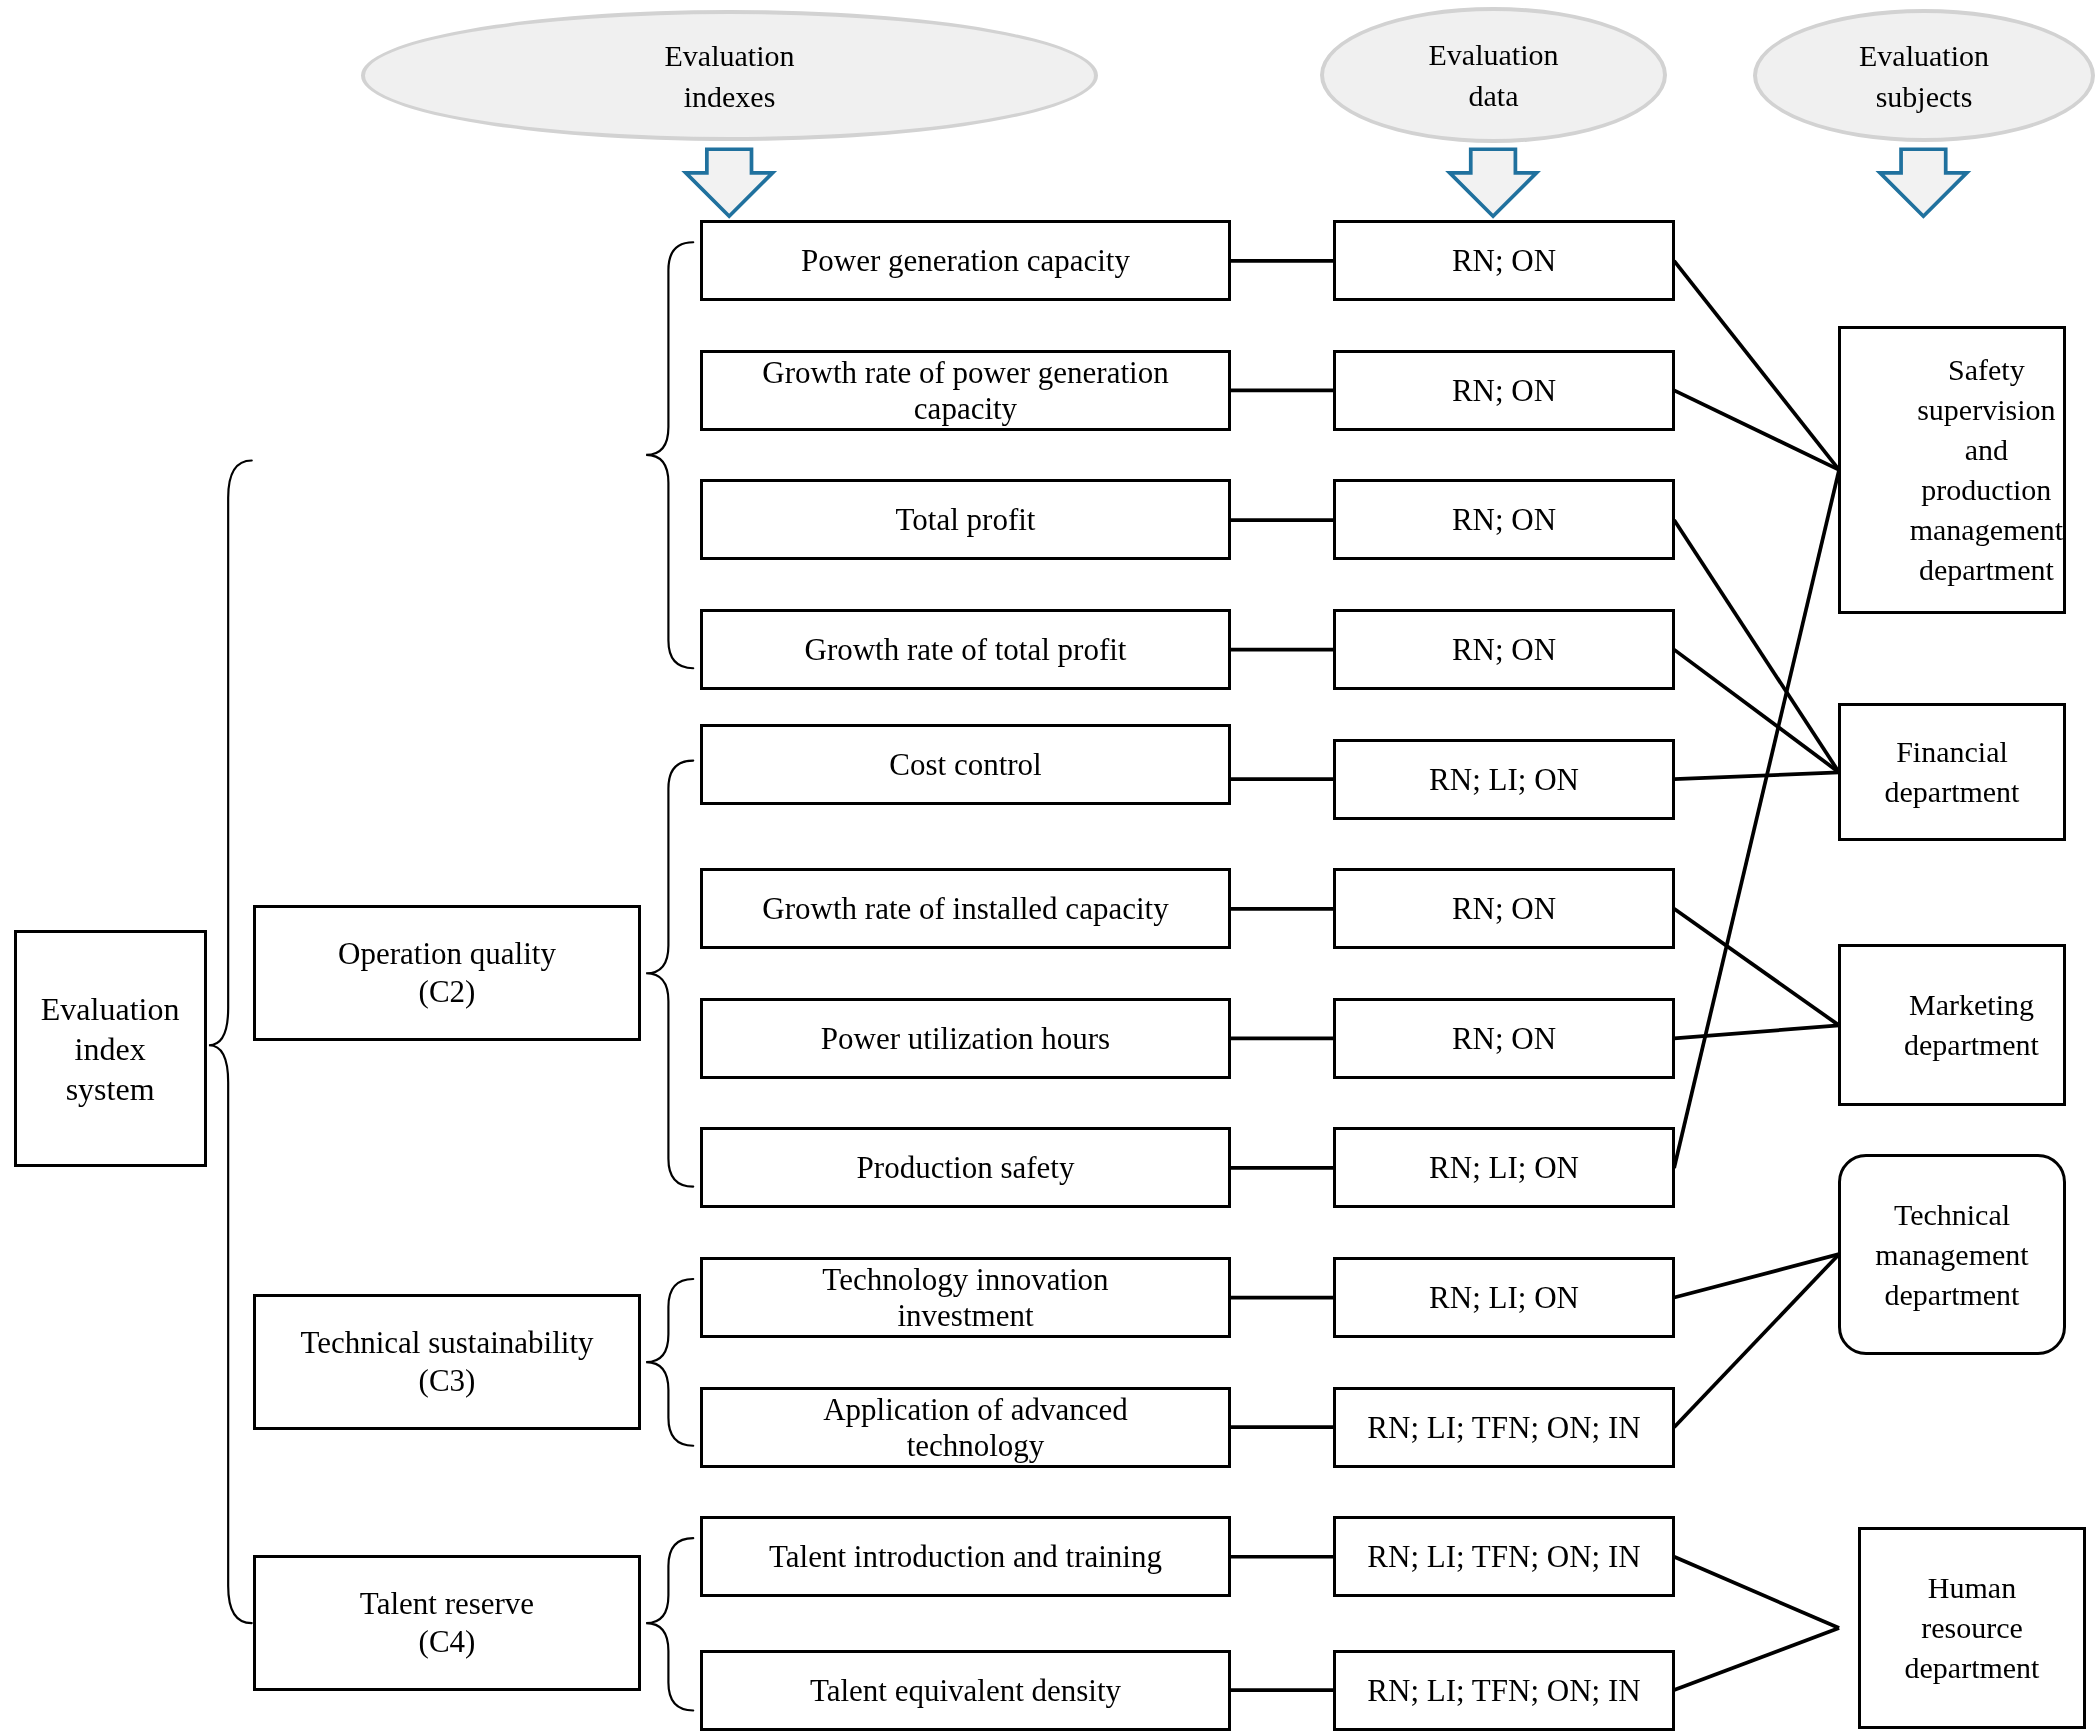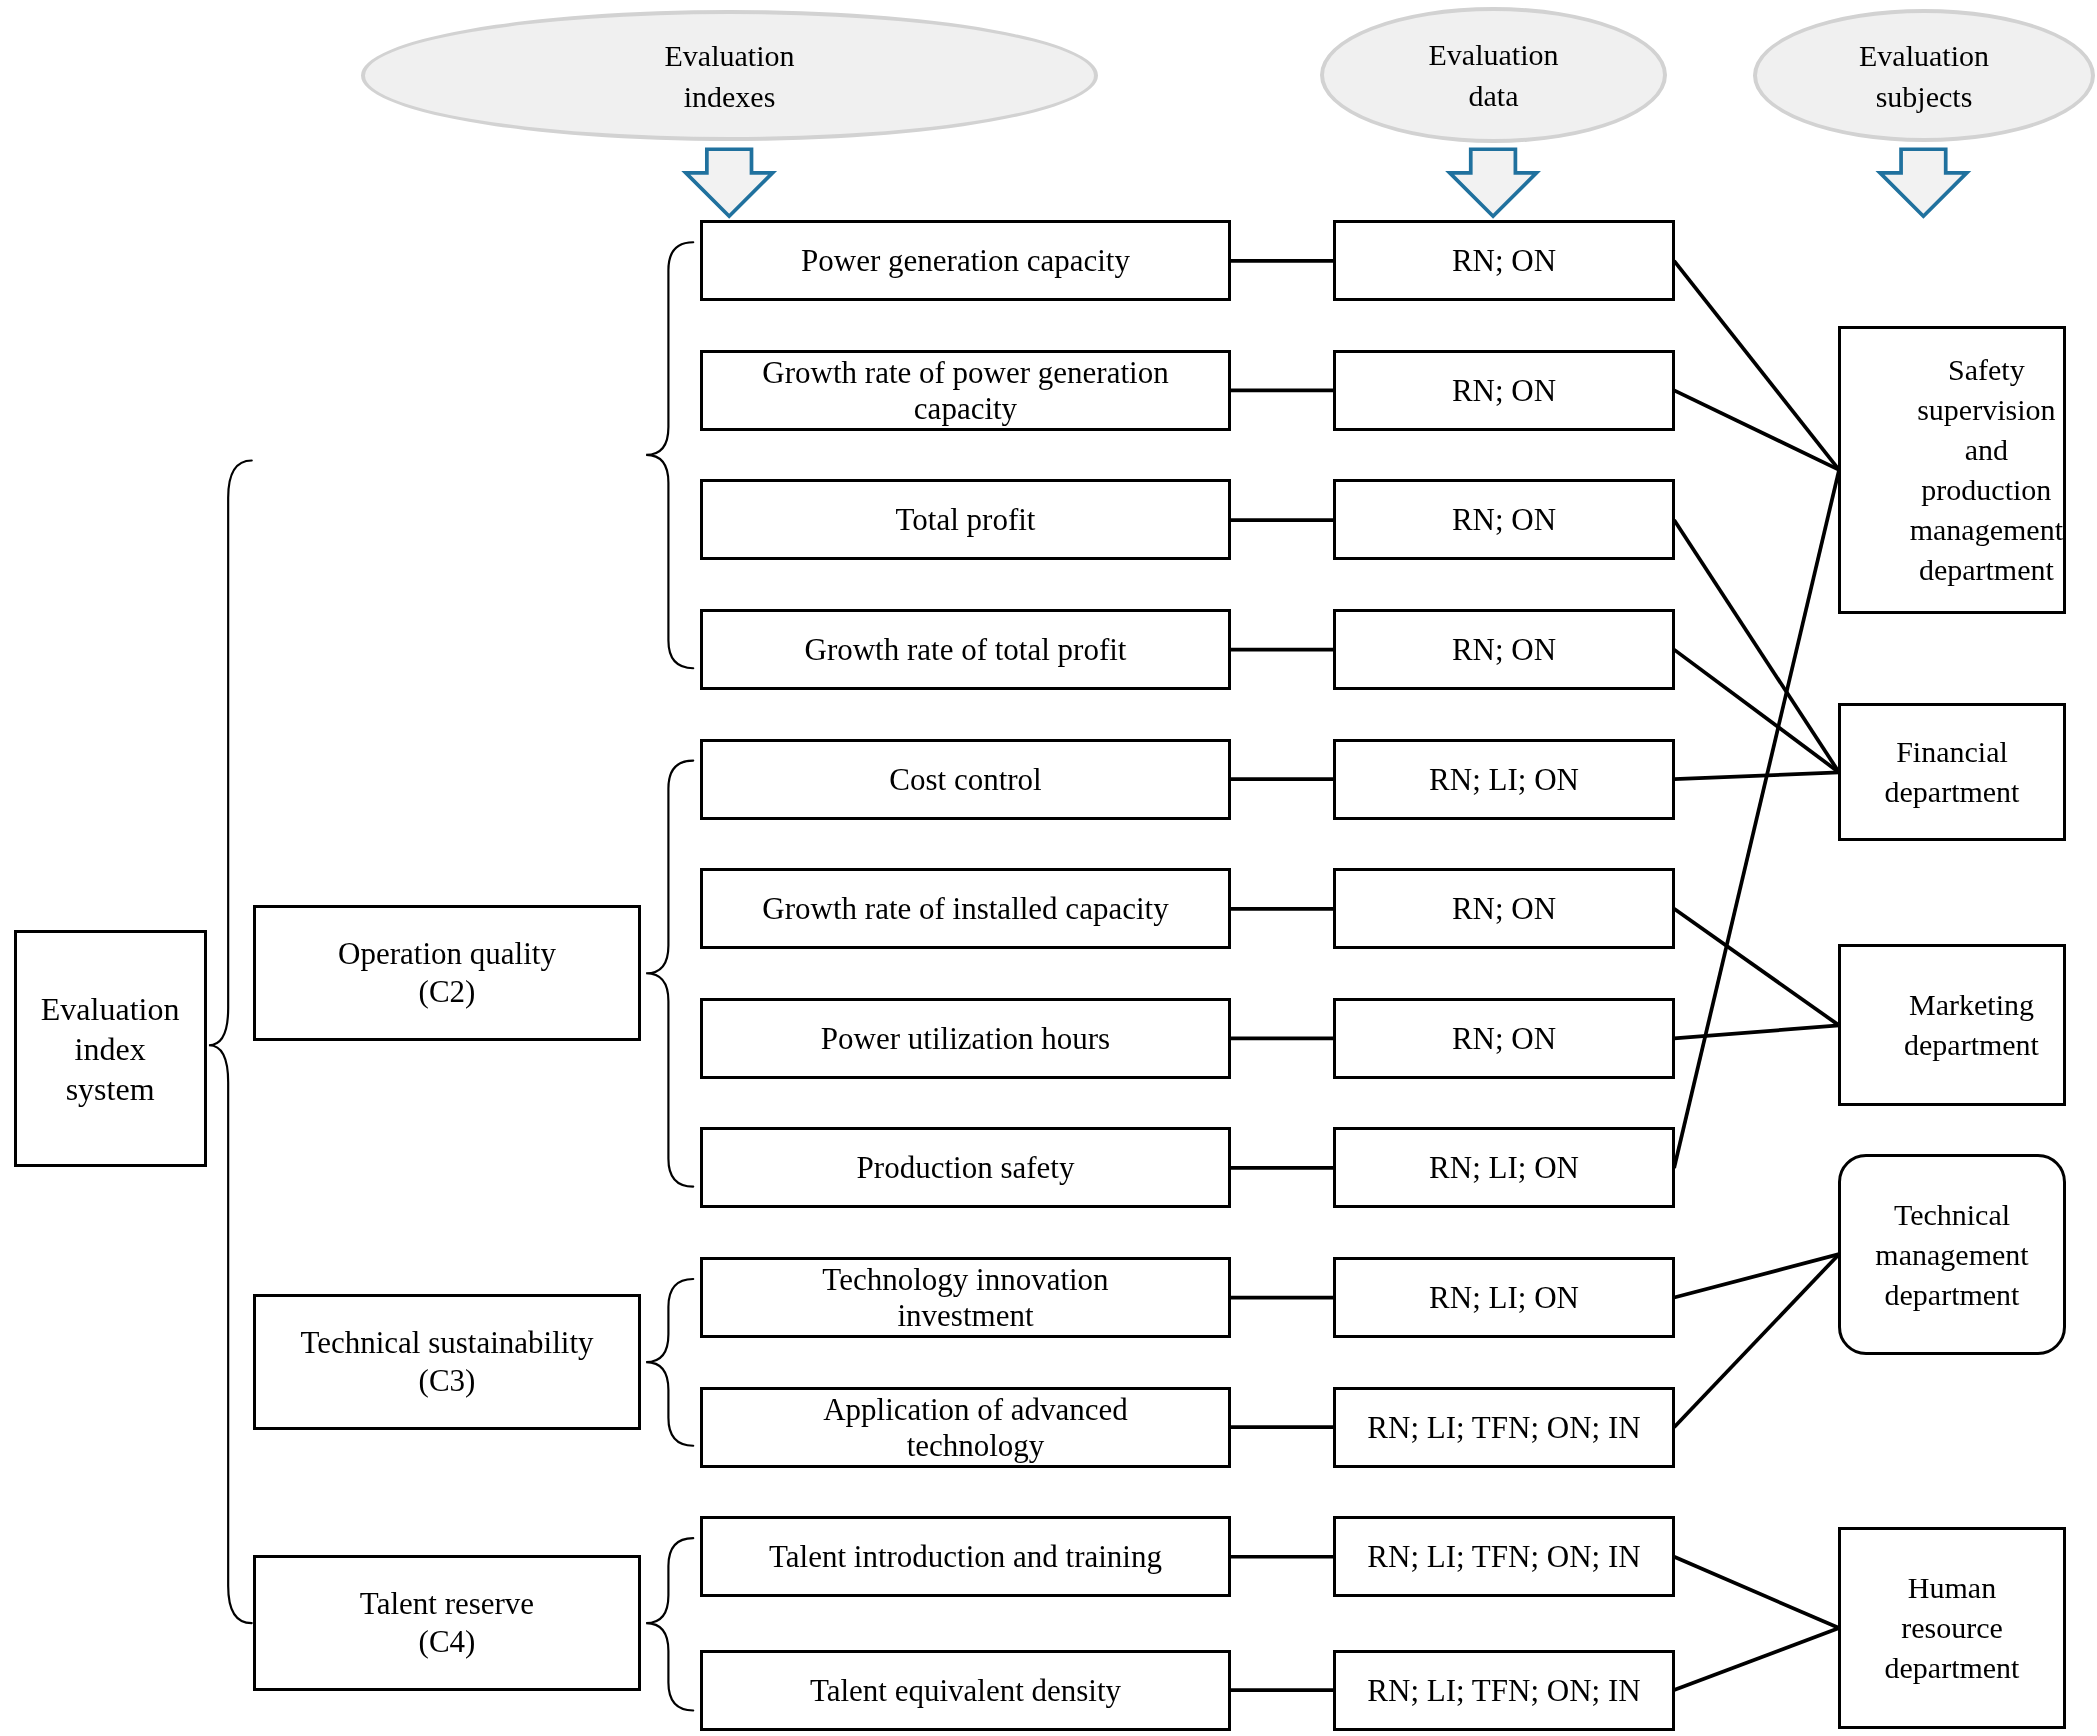--- a/index.html
+++ b/index.html
@@ -134,21 +134,21 @@
   <div class="box idx-box" style="top:350px;">
       <div data-bind="indexes.1.lines">Growth rate of power generation
 capacity</div>
     </div>
   <div class="box idx-box" style="top:479px;">
       <div data-bind="indexes.2.lines">Total profit</div>
     </div>
   <div class="box idx-box" style="top:609px;">
       <div data-bind="indexes.3.lines">Growth rate of total profit</div>
     </div>
-  <div class="box idx-box" style="top:739px;">
+  <div class="box idx-box" style="top:724px;">
       <div data-bind="indexes.4.lines">Cost control</div>
     </div>
   <div class="box idx-box" style="top:868px;">
       <div data-bind="indexes.5.lines">Growth rate of installed capacity</div>
     </div>
   <div class="box idx-box" style="top:998px;">
       <div data-bind="indexes.6.lines">Power utilization hours</div>
     </div>
   <div class="box idx-box" style="top:1127px;">
       <div data-bind="indexes.7.lines">Production safety</div>
@@ -219,20 +219,20 @@
   </div>
   <div class="box sub-box" style="top:944px;height:162px;padding-left:39px;">
     <div data-bind="subjects.2.lines">Marketing
 department</div>
   </div>
   <div class="box sub-box" style="top:1154px;height:201px;border-radius:28px;">
     <div data-bind="subjects.3.lines">Technical
 management
 department</div>
   </div>
-  <div class="box sub-box" style="top:1527px;height:202px;">
+  <div class="box sub-box" style="top:1527px;height:202px;margin-left:20px;">
     <div data-bind="subjects.4.lines">Human
 resource
 department</div>
   </div>
 
 </div>
 
 
 </body></html>

